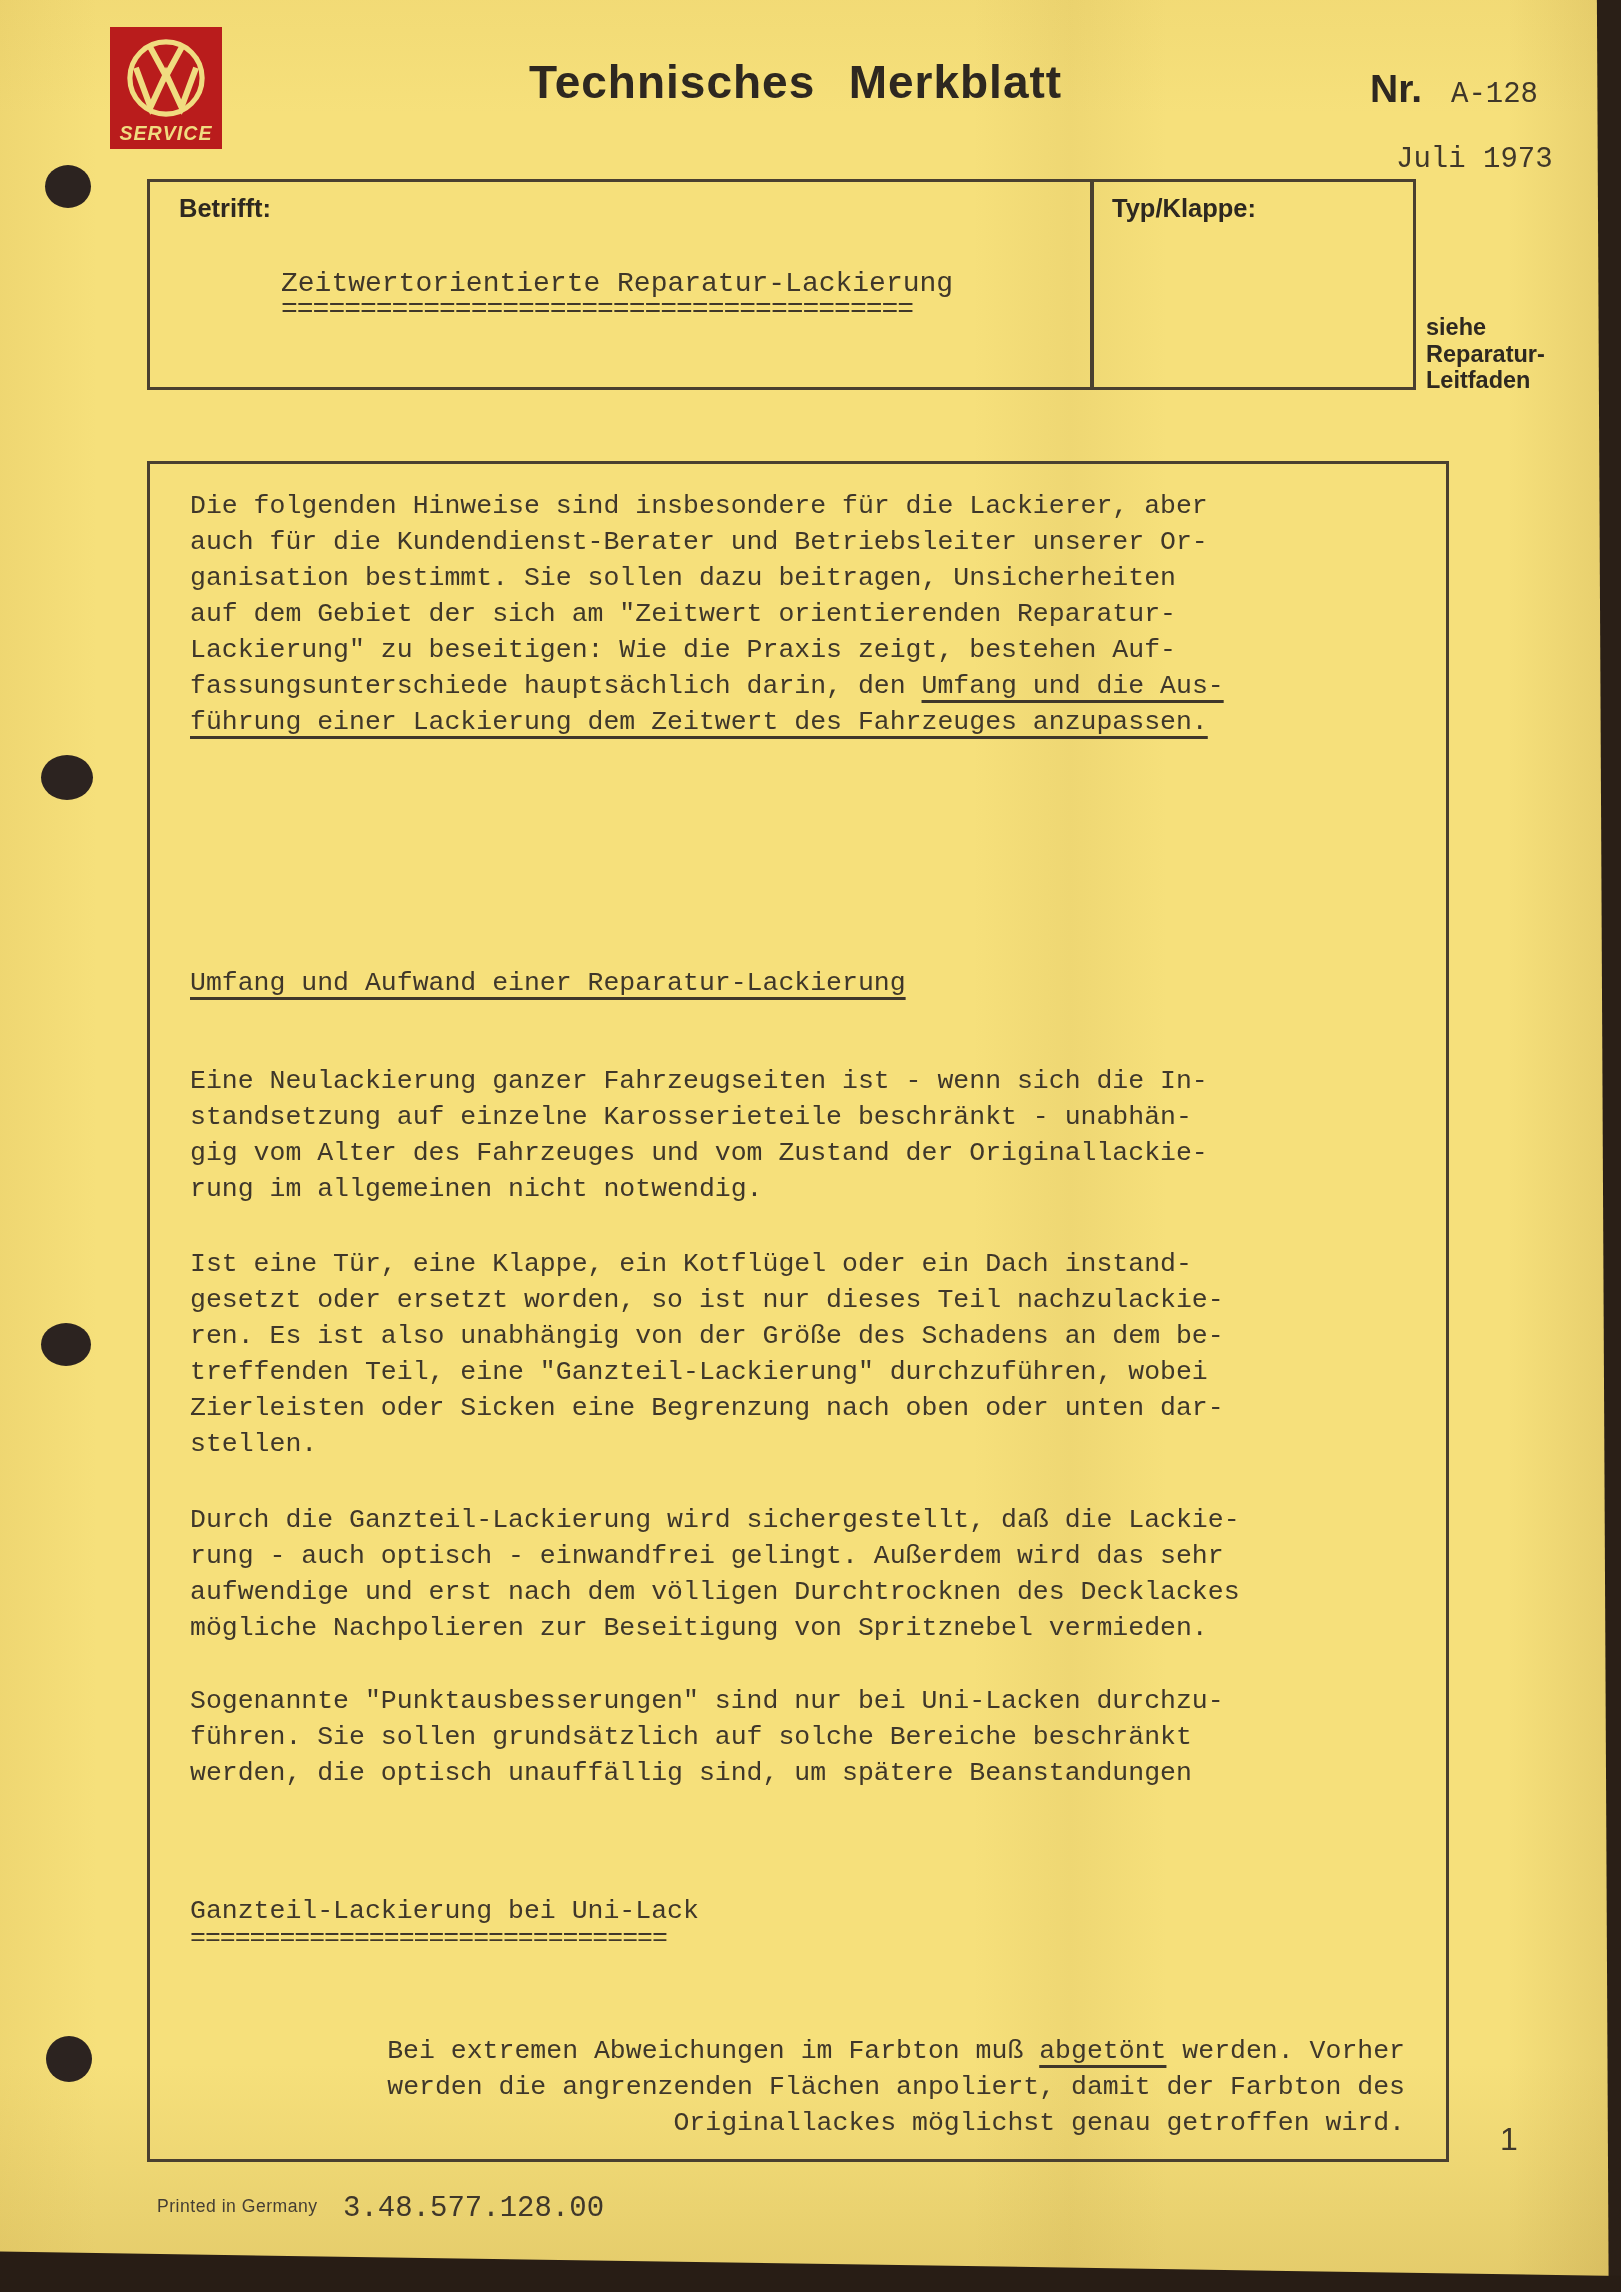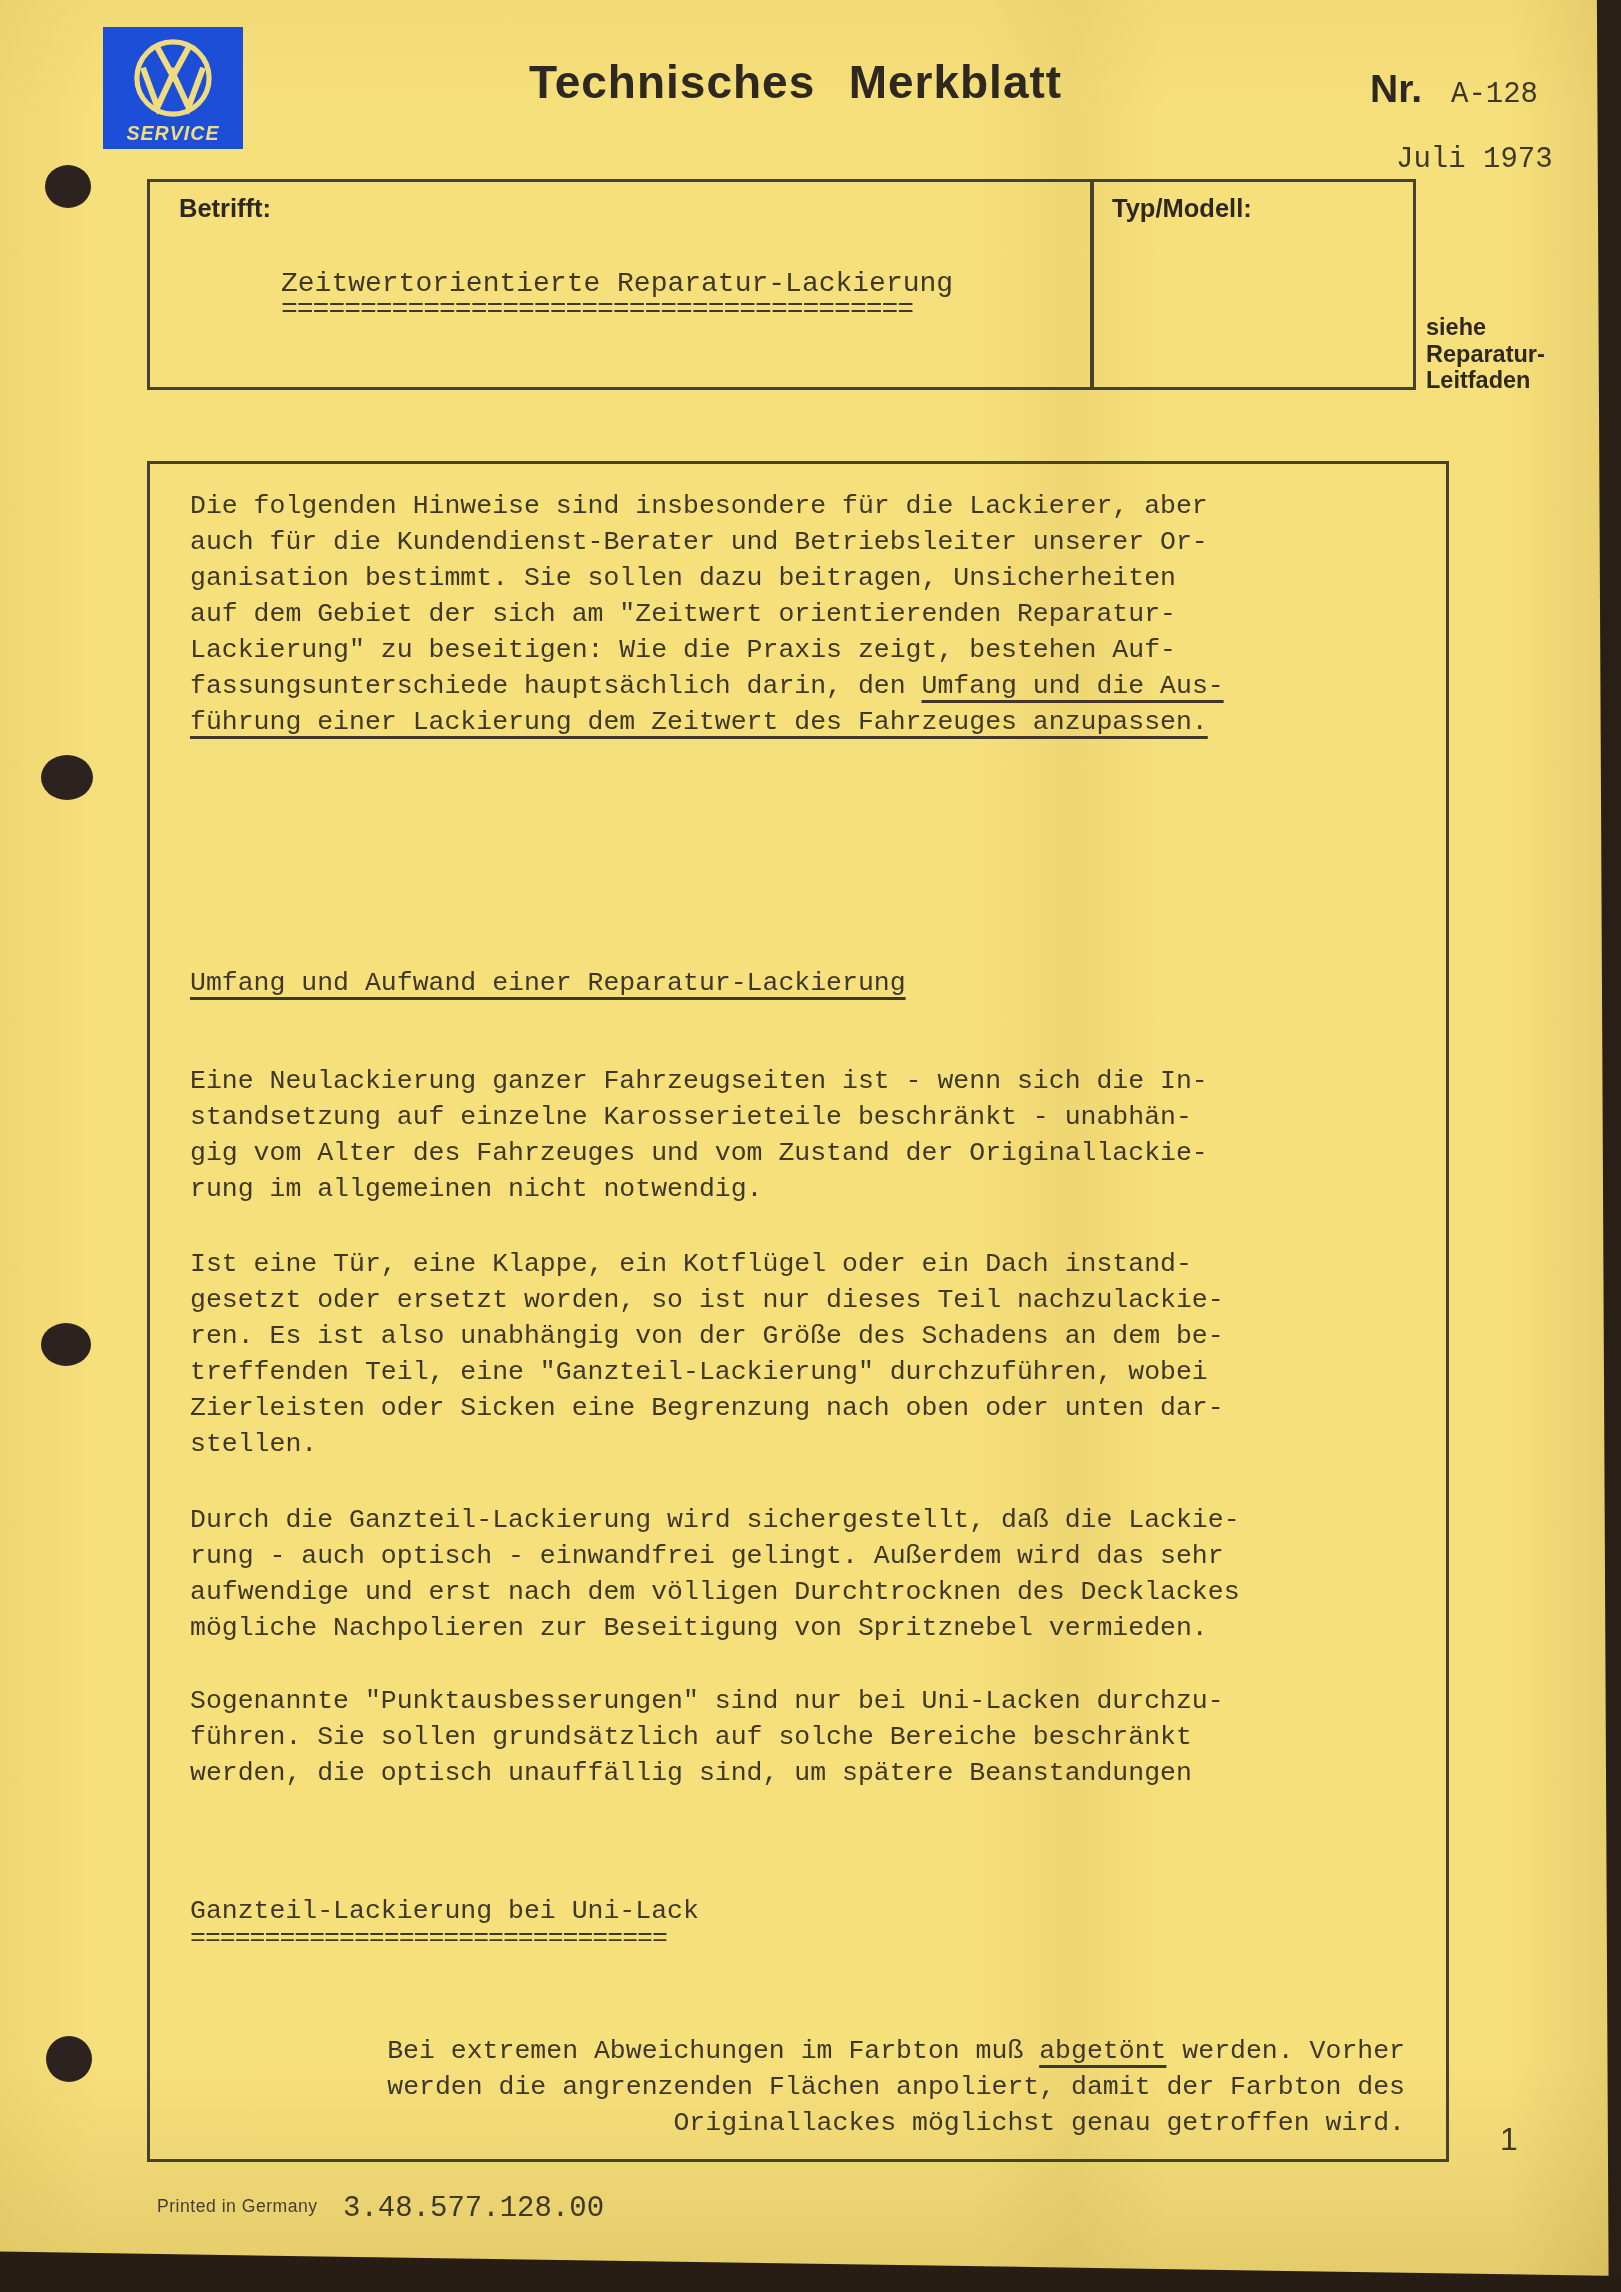--- a/index.html
+++ b/index.html
@@ -27,21 +27,21 @@
     clip-path:polygon(0 8%, 100% 62%, 100% 100%, 0 100%);
   }
   
   .hole{position:absolute; background:#2c2320; border-radius:50%;}
   .hole.h1{left:45px; top:165px; width:46px; height:43px;}
   .hole.h2{left:41px; top:755px; width:52px; height:45px;}
   .hole.h3{left:41px; top:1323px; width:50px; height:43px;}
   .hole.h4{left:46px; top:2036px; width:46px; height:46px;}
 
   
-  .vw-box{position:absolute; left:103px; top:27.4px; width:140px; height:122px; background:#1d4ed8;}
+  .vw-box{position:absolute; left:110px; top:27.4px; width:112px; height:122px; background:#b91c1c;}
   .vw-box svg{position:absolute; left:50%; top:7.8px; transform:translateX(-50%);}
   .service-label{
     position:absolute; bottom:4.9px; width:100%; text-align:center;
     color:#f0dc80; font-size:19.6px; font-weight:bold; font-style:italic; letter-spacing:1px;
   }
 
   .doc-title{
     position:absolute; left:529px; top:55px; font-size:46px; font-weight:bold;
     letter-spacing:1px; word-spacing:19.6px; color:#2e2820;
   }
@@ -99,21 +99,21 @@
   </div>
 
   <div class="doc-title">Technisches Merkblatt</div>
   <div class="nr-label">Nr.</div>
   <div class="nr-value mono ink">A-128</div>
   <div class="date-value mono ink">Juli 1973</div>
 
   <div class="header-box">
     <div class="header-divider"></div>
     <div class="betrifft-label">Betrifft:</div>
-    <div class="typmodell-label">Typ/Modell:</div>
+    <div class="typmodell-label">Typ/Klappe:</div>
     <div class="subject-line mono ink">Zeitwertorientierte Reparatur-Lackierung</div>
     <div class="subject-underline mono ink">========================================</div>
   </div>
 
   <div class="see-note">
     <div>siehe</div>
     <div>Reparatur-</div>
     <div>Leitfaden</div>
   </div>
 

